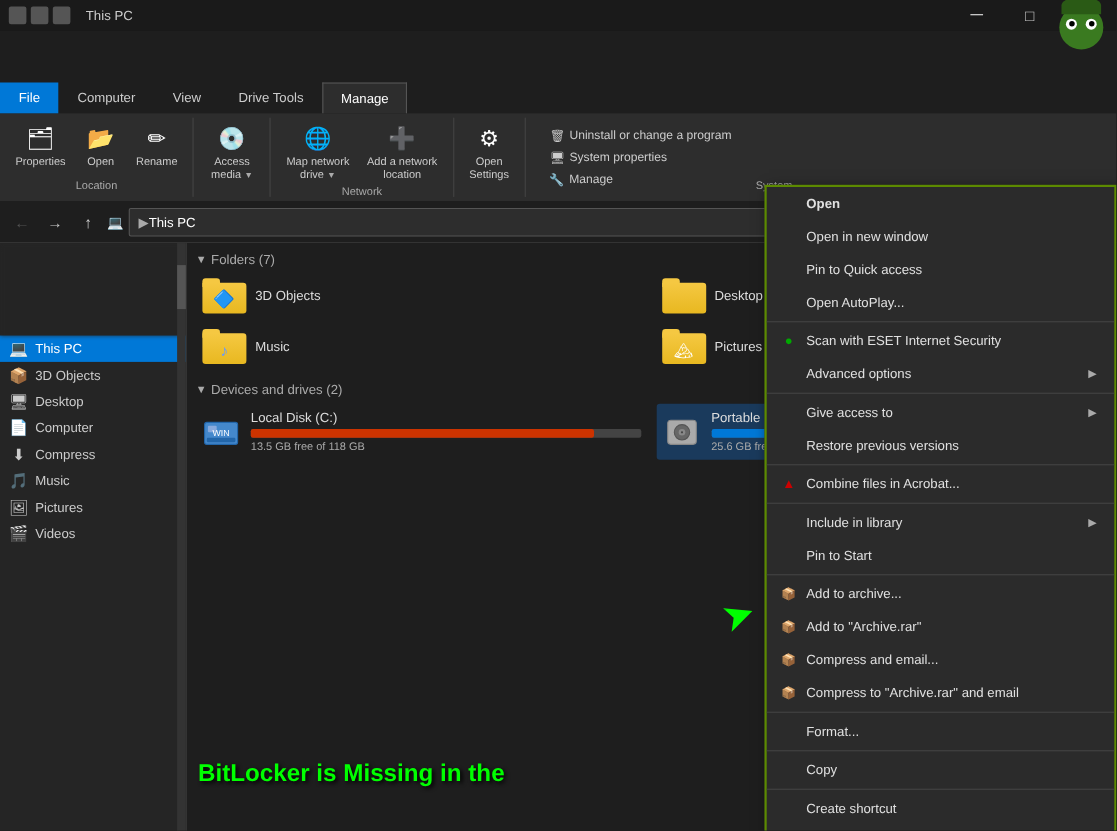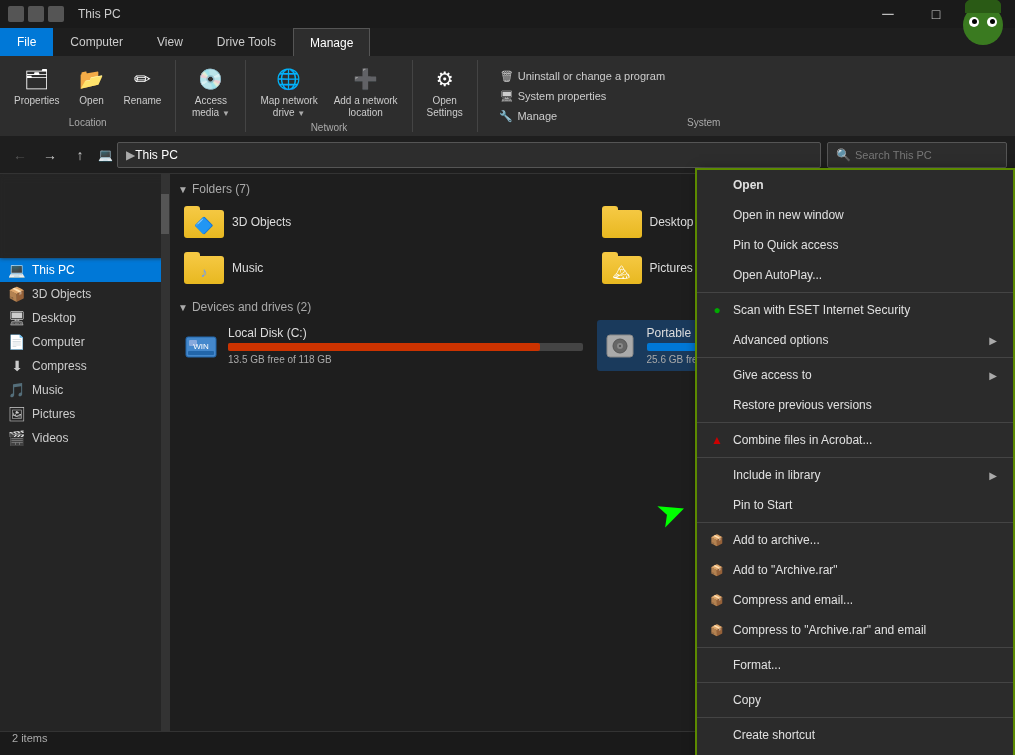--- a/index.html
+++ b/index.html
@@ -22,20 +22,21 @@
       align-items: center;
       padding: 0 8px;
       gap: 6px;
     }
     .title-bar-icons { display: flex; gap: 4px; align-items: center; }
     .title-icon { width: 16px; height: 16px; background: #555; border-radius: 2px; }
     .ribbon-tabs {
       display: flex;
       background: #1e1e1e;
       height: 28px;
+      margin-top: 47px;
     }
     .ribbon-tab {
       padding: 0 16px;
       display: flex;
       align-items: center;
       font-size: 12px;
       color: #ccc;
       cursor: pointer;
       border: 1px solid transparent;
     }
@@ -644,21 +645,21 @@
           <div class="drive-name">Portable Drive (D:)</div>
           <div class="drive-bar-bg">
             <div class="drive-bar" style="width:73%;"></div>
           </div>
           <div class="drive-free">25.6 GB free of 931</div>
         </div>
       </div>
     </div>
 
     <div class="annotation-text">
-      <br>
+      <span>BitLocker is Missing in the</span><br>
     </div>
 
     <div style="position:absolute;bottom:200px;right:330px;font-size:32px;color:#00ff00;transform:rotate(-20deg);z-index:5;font-weight:bold;">➤</div>
   </div>
 </div>
 
 <div class="context-menu">
   <div class="ctx-item bold">
     <div class="ctx-left">
       <div class="ctx-icon"></div>

